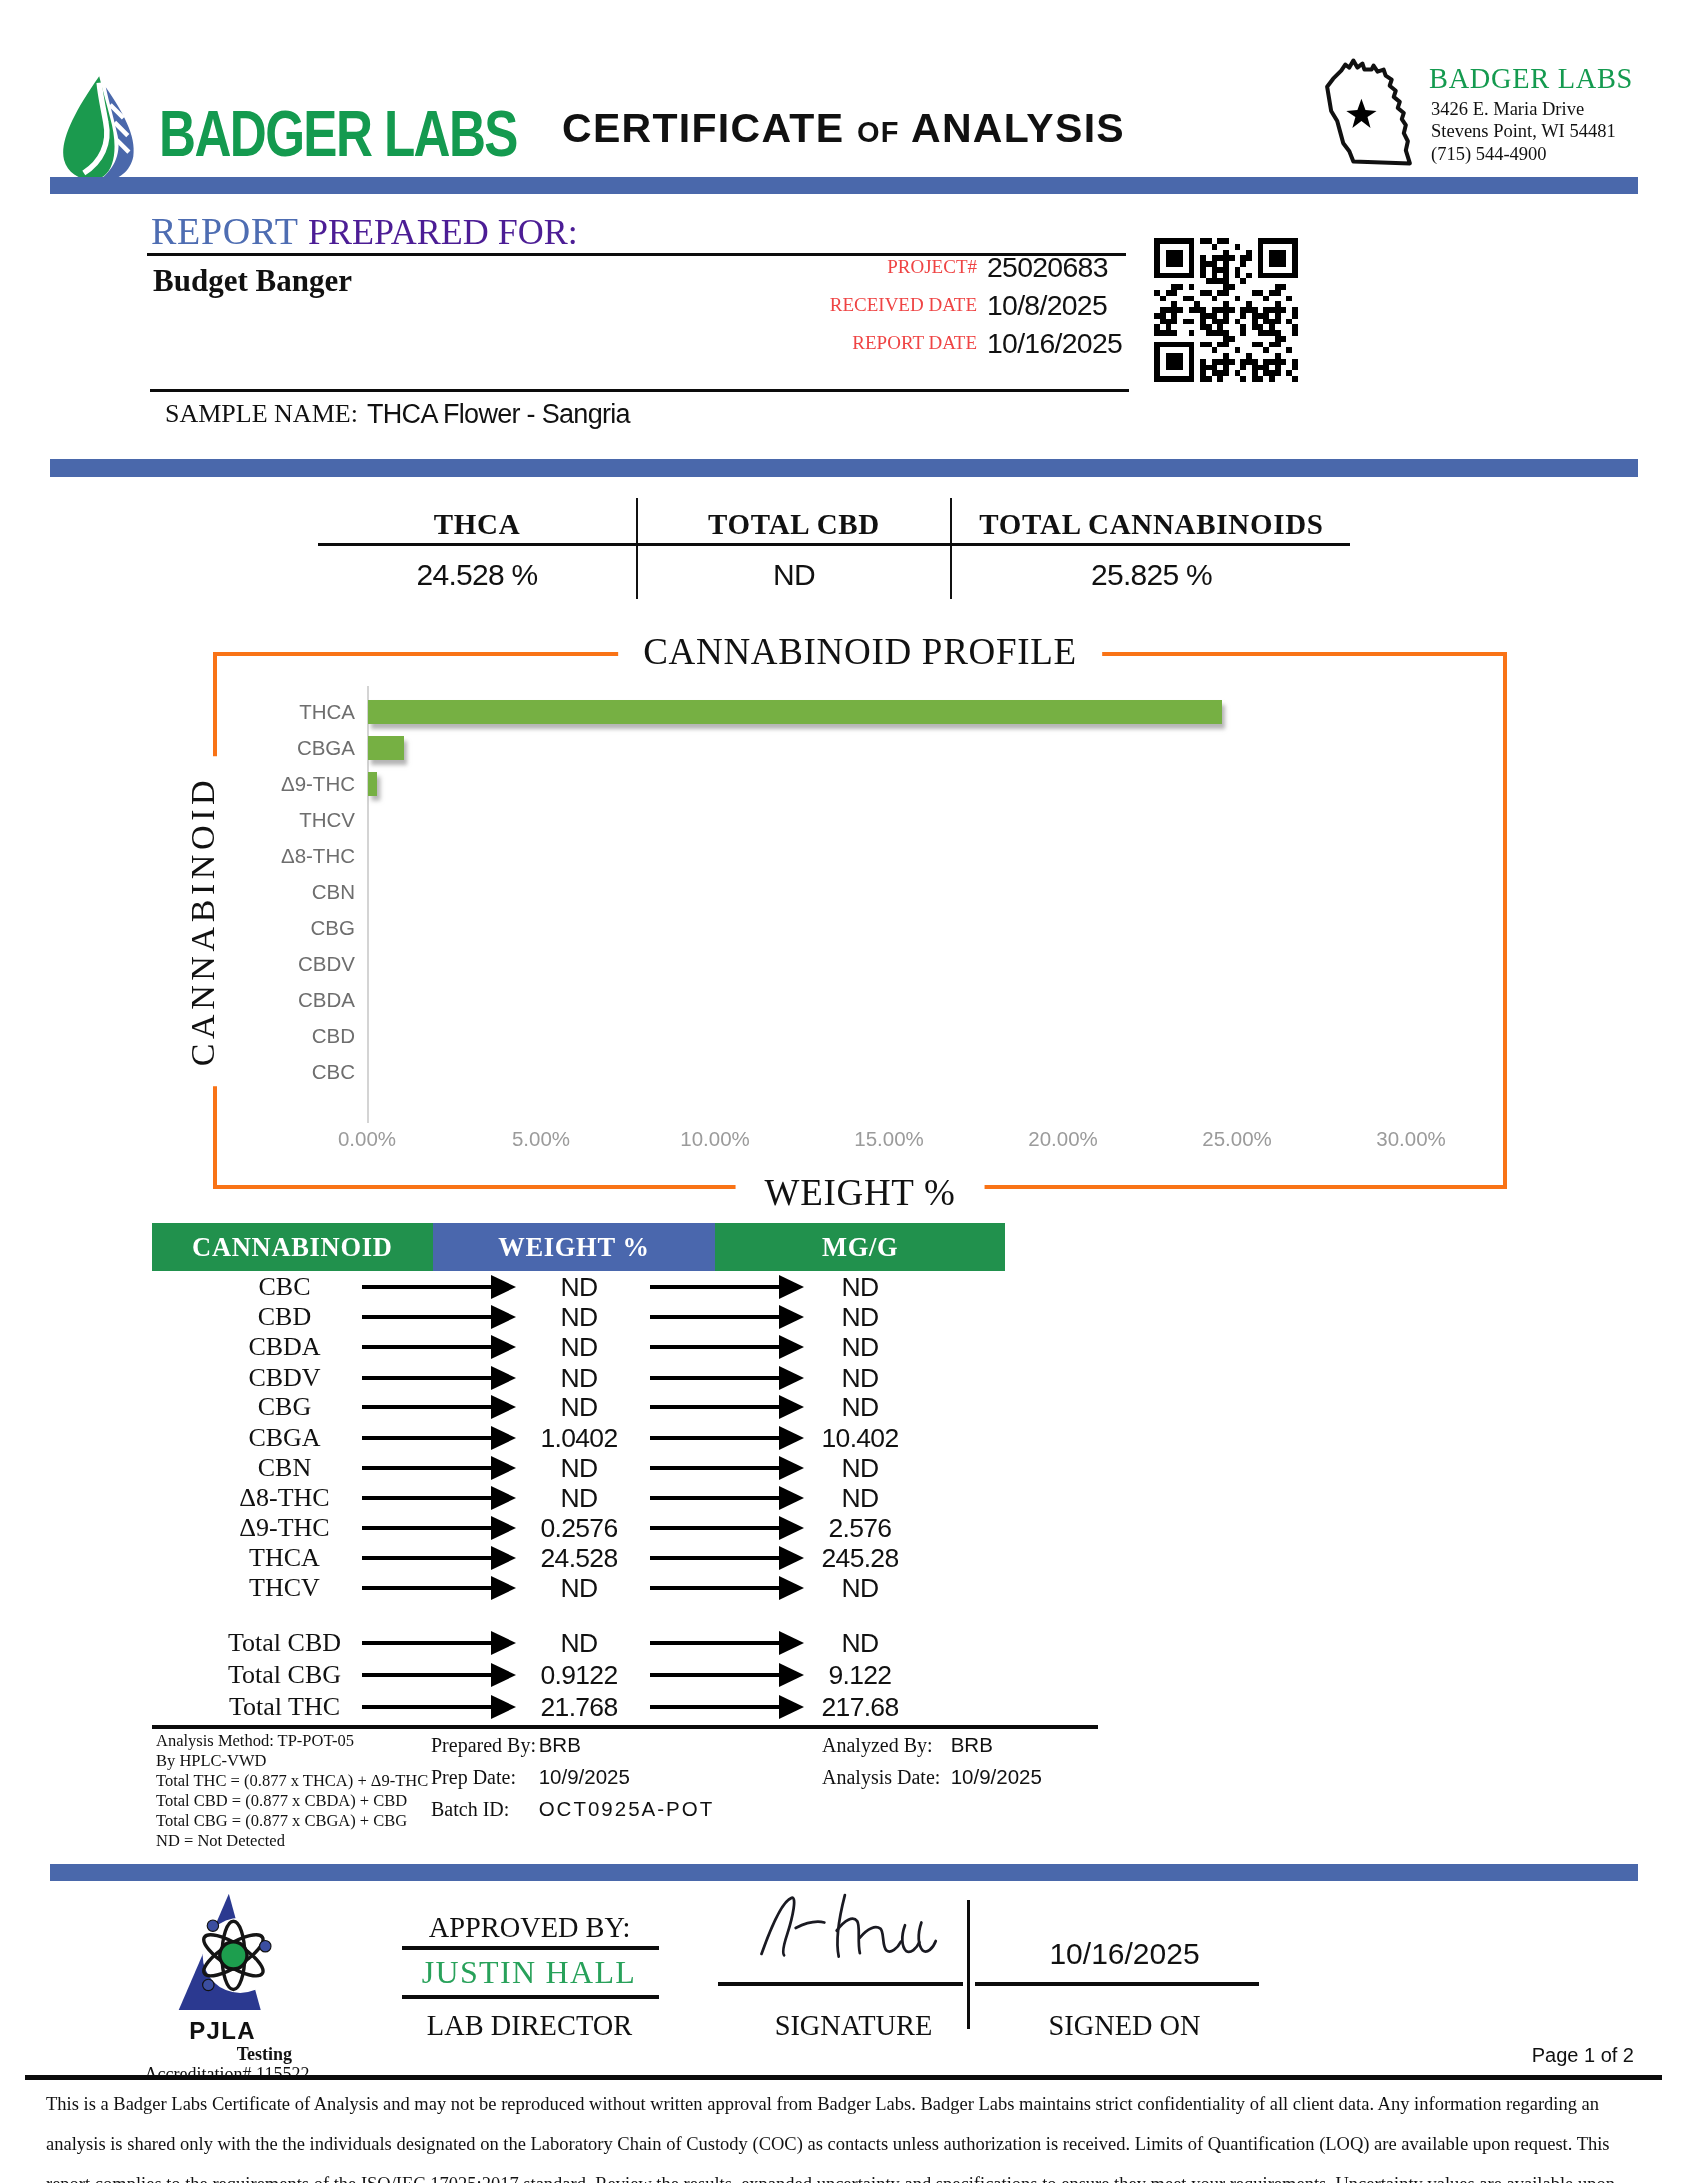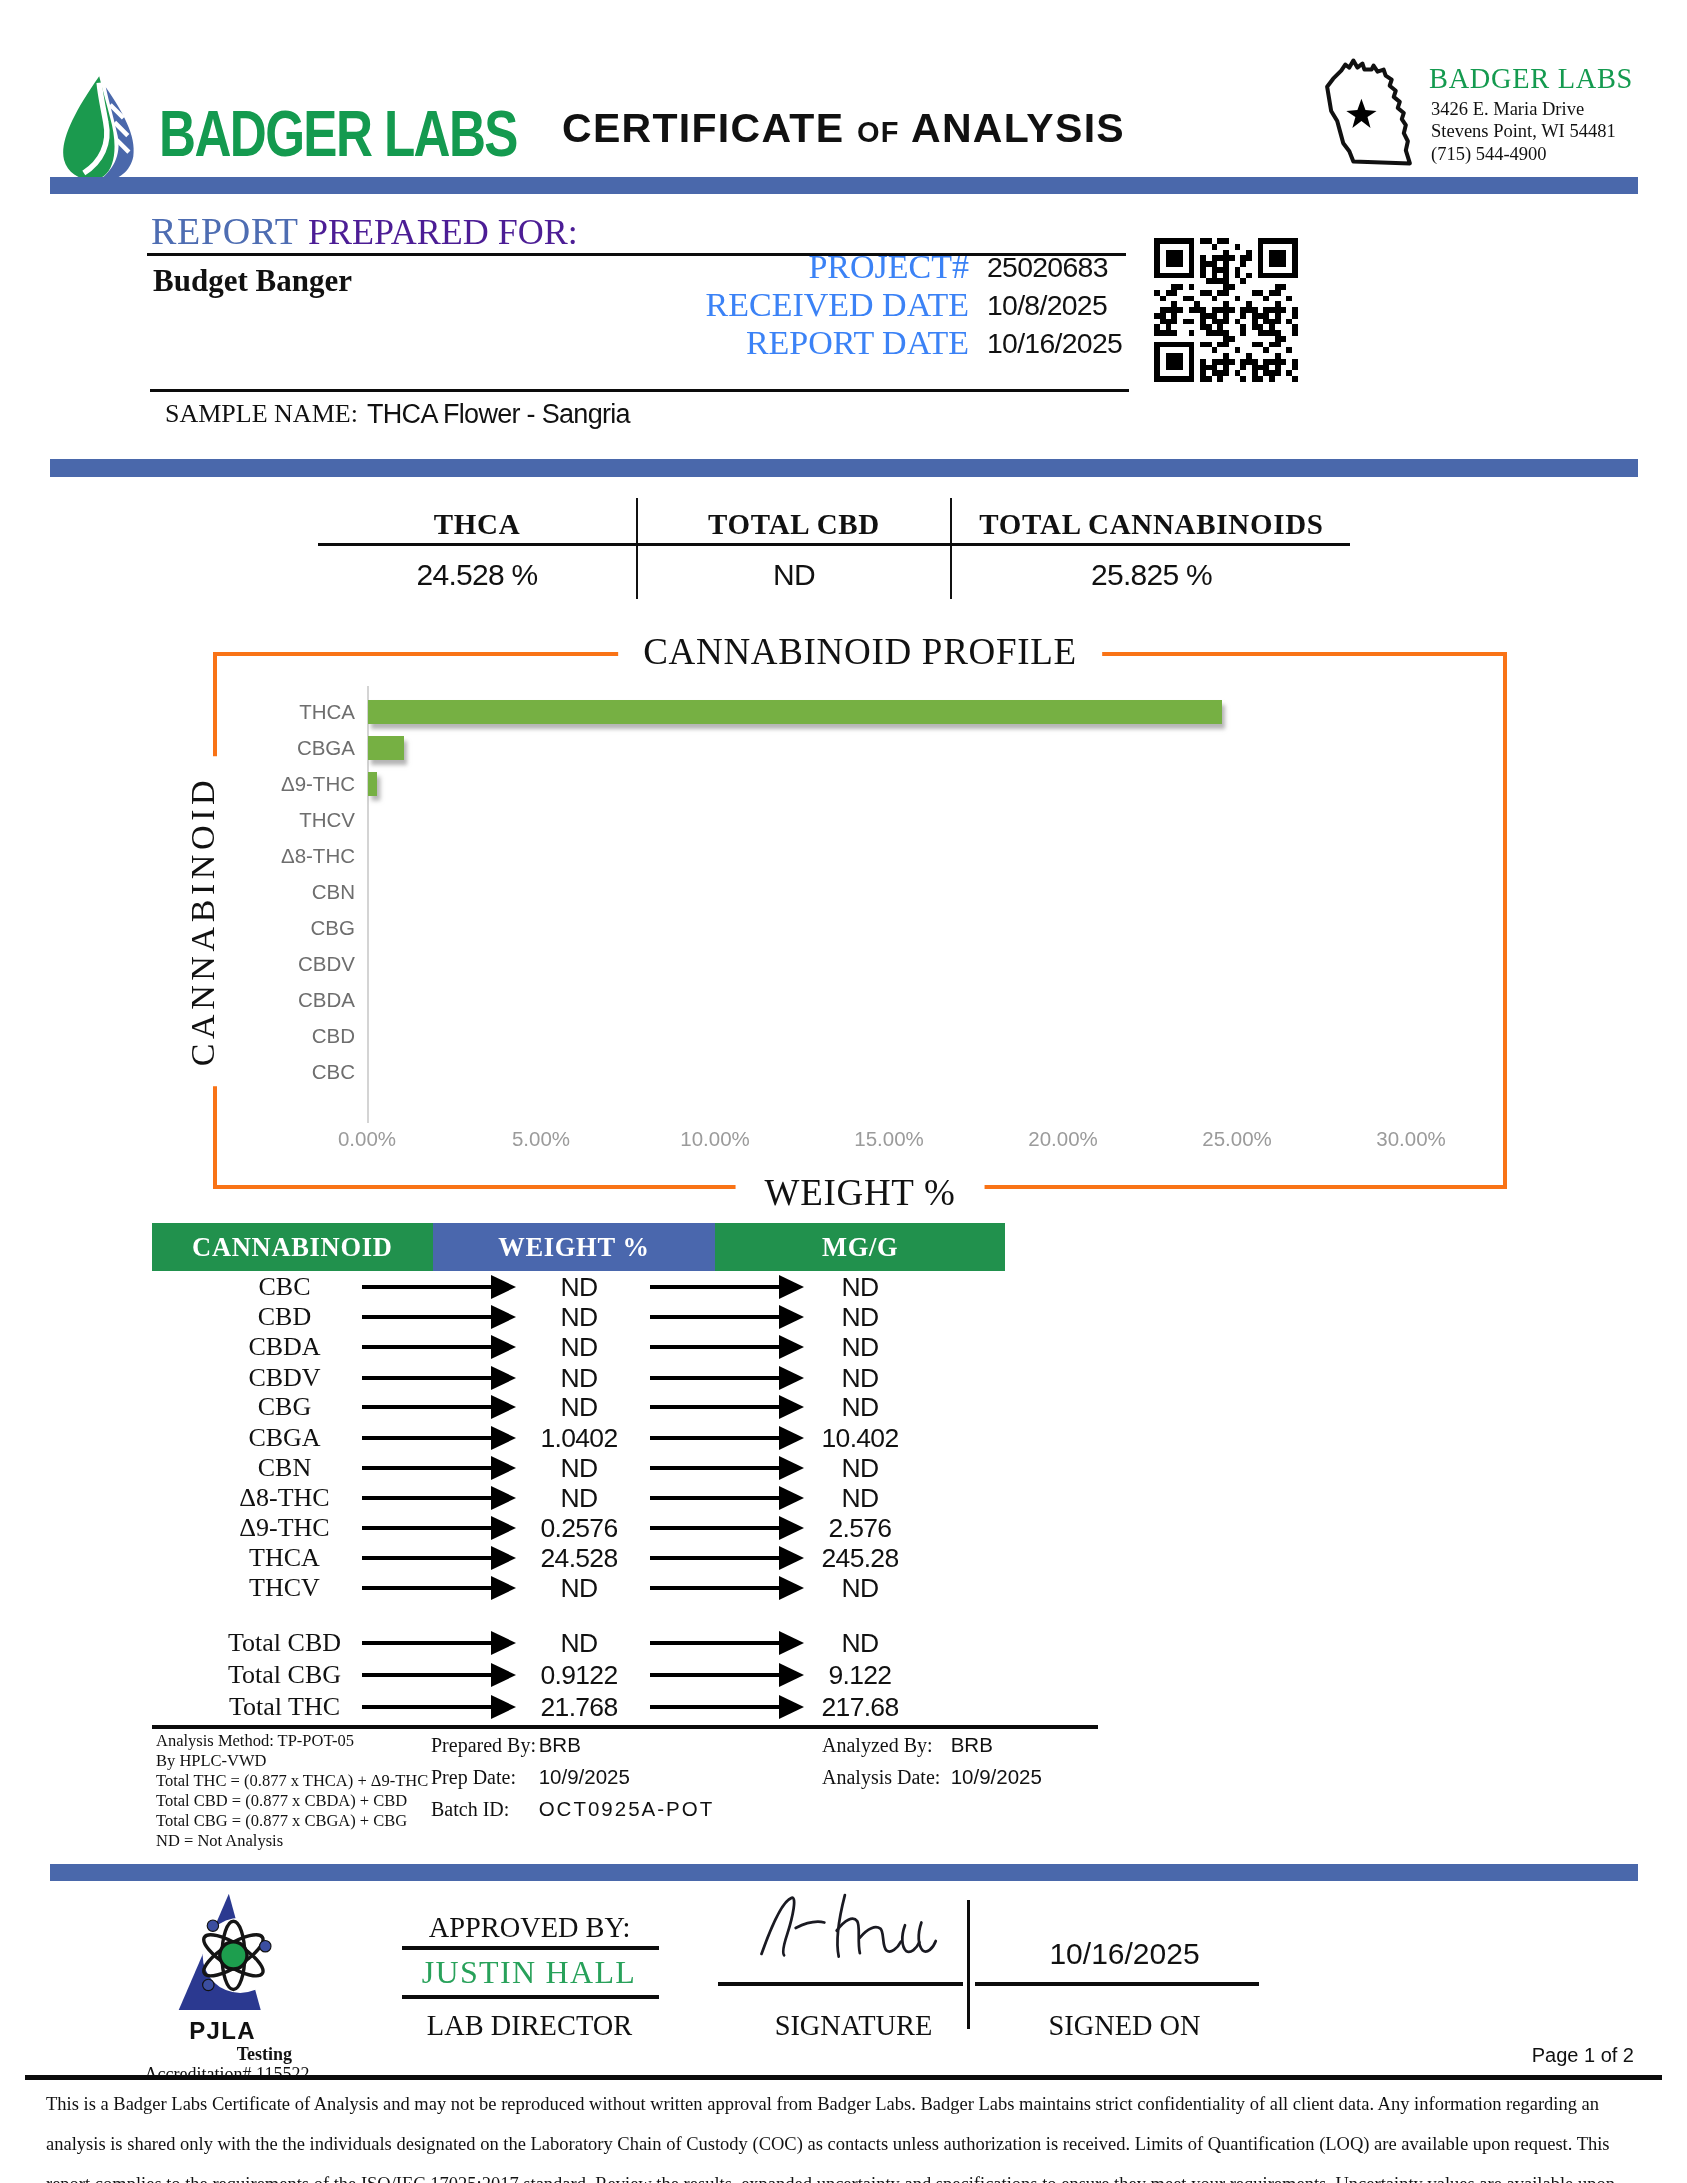--- a/index.html
+++ b/index.html
@@ -19,22 +19,22 @@
              letter-spacing:1.3px;font-variant:small-caps;white-space:nowrap}
   #wi-map{left:1313px;top:53px;width:111px;height:124px}
   #lab-name{left:1429px;top:63px;font-size:28.4px;color:#149a4f;letter-spacing:0.7px;white-space:nowrap}
   .addr{left:1431px;font-size:18.5px;line-height:22.5px;white-space:nowrap}
 
   
   #report-label{font-size:38px;color:#4e6db2;letter-spacing:0.7px}
   #prepared-label{font-size:36px;color:#4c1d95;margin-left:9.3px}
   #client-name{left:153px;top:263px;font-weight:700;font-size:31px}
   .frow{position:relative;height:38px}
-  .flabel{position:absolute;left:4px;width:370px;text-align:right;color:#3b82f6;
-          font-size:34px;line-height:38px;white-space:nowrap}
+  .flabel{position:absolute;left:12px;width:370px;text-align:right;color:#ef4444;
+          font-size:19px;line-height:38px;white-space:nowrap}
   .fvalue{position:absolute;left:392px;font-family:"Liberation Sans",sans-serif;
           font-size:28.4px;line-height:38px;letter-spacing:-0.7px;white-space:nowrap}
   #sample-label{position:absolute;left:0;font-size:26px;line-height:36px}
   #sample-value{position:absolute;left:202px;font-family:"Liberation Sans",sans-serif;
                 font-size:27px;line-height:36px;letter-spacing:-0.7px}
 
   
   #summary{left:318px;top:498px;width:1032px;height:101px}
   .scol{position:absolute;top:0;height:101px}
   .scol1{left:0;width:318px}
@@ -656,21 +656,21 @@
     </div>
   </div>
 <div id="rt-rule" class="rule"></div>
 
 <div id="notes-left" class="abs">
   <div>Analysis Method: TP-POT-05</div>
   <div>By HPLC-VWD</div>
   <div>Total THC = (0.877 x  THCA) + Δ9-THC</div>
   <div>Total CBD = (0.877 x  CBDA) + CBD</div>
   <div>Total CBG = (0.877 x  CBGA) + CBG</div>
-  <div>ND = Not Analysis</div>
+  <div>ND = Not Detected</div>
 </div>
 <div id="notes-mid" class="abs">
   <div class="nrow">
     <span class="nlabel">Prepared By:</span>
     <span class="nvalue">BRB</span>
   </div>
   <div class="nrow">
     <span class="nlabel">Prep Date:</span>
     <span class="nvalue">10/9/2025</span>
   </div>

